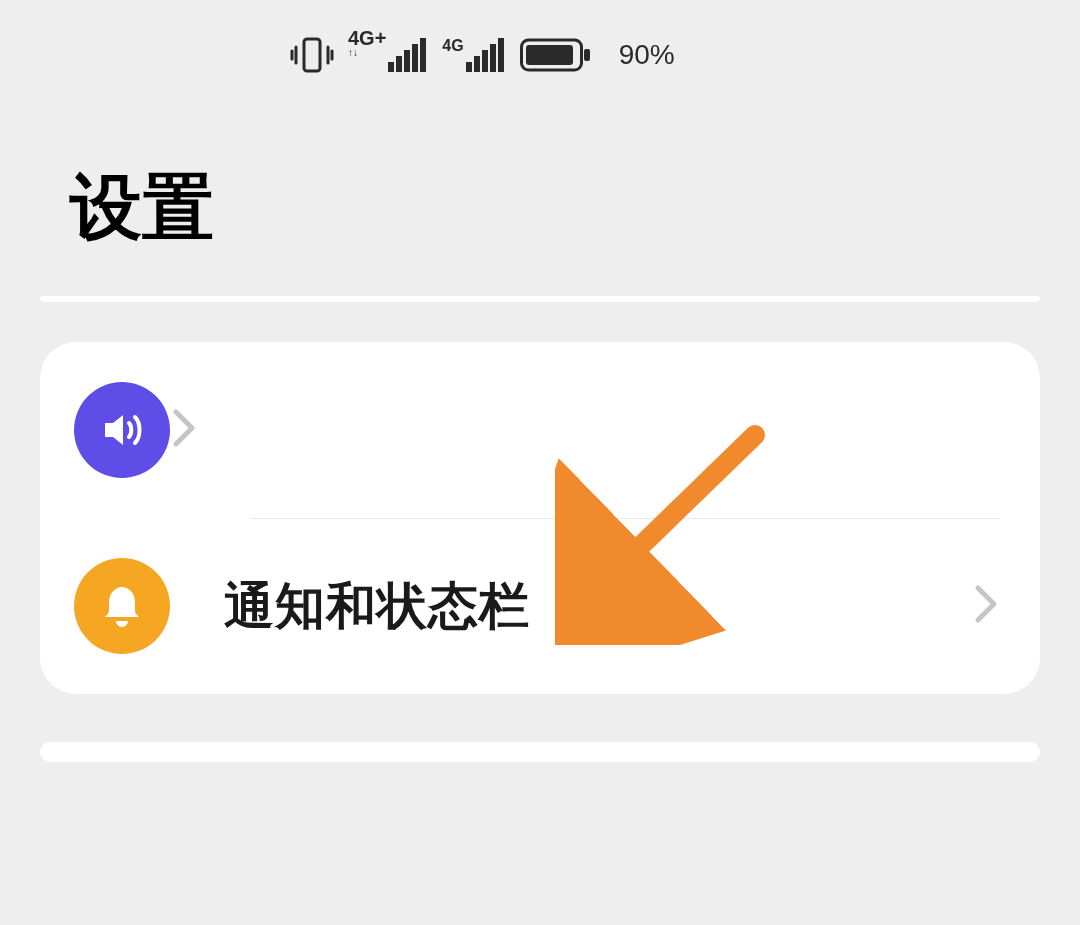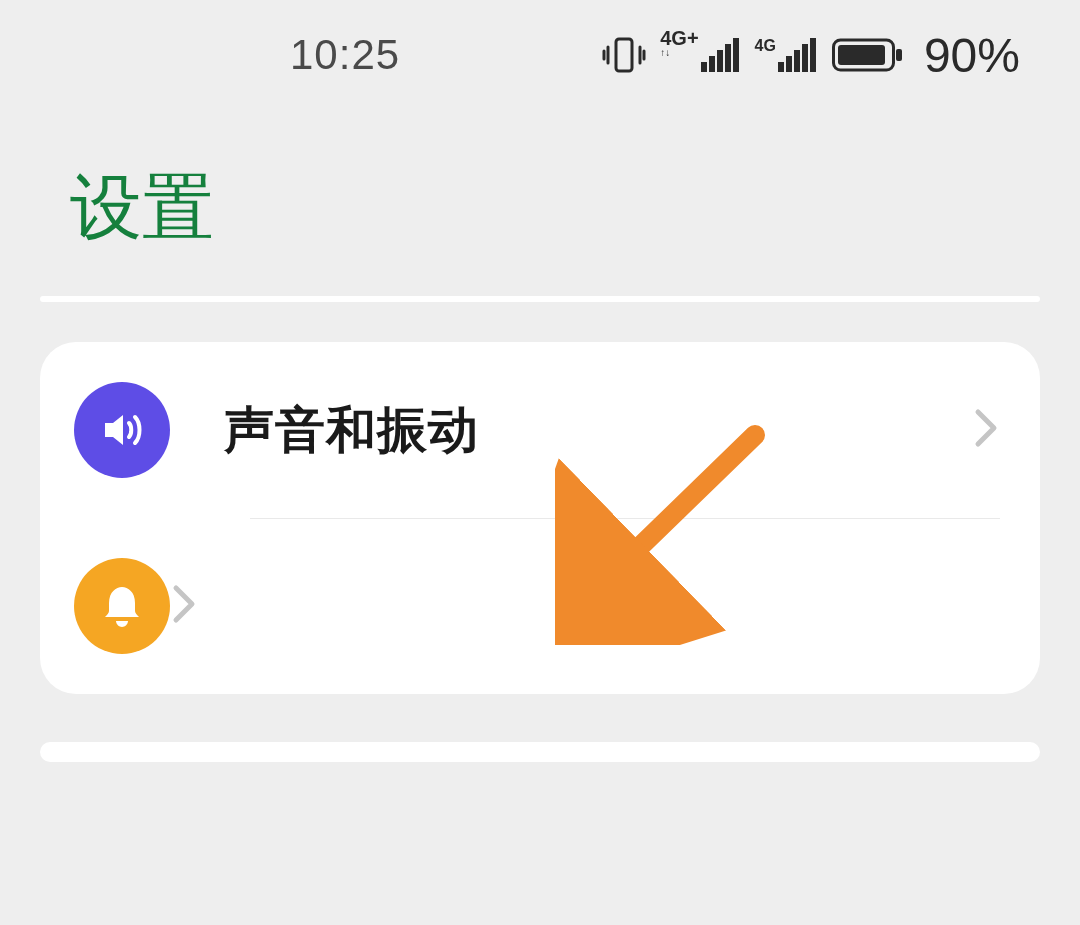--- a/index.html
+++ b/index.html
@@ -23,28 +23,28 @@
     font-size: 42px;
     color: #4a4a4a;
   }
   .status-bar .time { font-weight: 400; letter-spacing: 1px; }
   .status-bar .right {
     display: flex;
     align-items: center;
     gap: 14px;
   }
   .status-bar .right svg { display: block; }
-  .battery-pct { font-size: 48px; color: #2a2a2a; margin-left: 6px; }
+  .battery-pct { font-size: 28px; color: #2a2a2a; margin-left: 13px; }
 
   
   .page-title {
     font-size: 72px;
-    font-weight: 400;
+    font-weight: 700;
     padding: 50px 70px 40px 70px;
-    color: #15803d;
+    color: #000000;
   }
 
   .title-divider {
     height: 6px;
     margin: 0 40px 40px 40px;
     background: #fff;
     border-radius: 4px;
   }
 
   
@@ -103,21 +103,20 @@
     position: absolute;
     left: 555px;
     top: 425px;
     pointer-events: none;
   }
 </style>
 </head>
 <body>
 
 <div class="status-bar">
-  <div class="time">10:25</div>
   <div class="right">
 
     <span>
       <svg width="44" height="44" viewBox="0 0 44 44">
         <g stroke="#2a2a2a" stroke-width="3" fill="none" stroke-linecap="round">
           <rect x="14" y="6" width="16" height="32" rx="3"></rect>
           <path d="M6 14 L6 30 M2 18 L2 26"></path>
           <path d="M38 14 L38 30 M42 18 L42 26"></path>
         </g>
       </svg>
@@ -174,35 +173,35 @@
       <svg width="54" height="54" viewBox="0 0 54 54">
         <g fill="#fff">
           <path d="M10 20 L18 20 L28 12 L28 42 L18 34 L10 34 Z"></path>
         </g>
         <g fill="none" stroke="#fff" stroke-width="4" stroke-linecap="round">
           <path d="M34 20 C37 23 37 31 34 34"></path>
           <path d="M40 14 C46 20 46 34 40 40"></path>
         </g>
       </svg>
     </div>
-    <div class="row-label">声音和振动</div>
     <span class="chevron">
       <svg width="28" height="44" viewBox="0 0 28 44">
           <path d="M6 6 L22 22 L6 38" fill="none" stroke="#c5c5c5" stroke-width="5" stroke-linecap="round" stroke-linejoin="round"></path>
         </svg>
     </span>
   </div>
 
   <div class="row">
     <div class="icon-wrap icon-orange">
       <svg width="54" height="54" viewBox="0 0 54 54">
         <path fill="#fff" d="M27 8 C33 8 40 13 40 24 L40 32 C40 34 42 36 44 38 L10 38 C12 36 14 34 14 32 L14 24 C14 13 21 8 27 8 Z"></path>
         <path fill="#fff" d="M21 42 C21 45 24 48 27 48 C30 48 33 45 33 42 Z"></path>
       </svg>
     </div>
+    <div class="row-label">通知和状态栏</div>
     <span class="chevron">
       <svg width="28" height="44" viewBox="0 0 28 44">
           <path d="M6 6 L22 22 L6 38" fill="none" stroke="#c5c5c5" stroke-width="5" stroke-linecap="round" stroke-linejoin="round"></path>
         </svg>
     </span>
   </div>
 
 </div>
 
 <div class="card" style="margin-bottom:0;">

